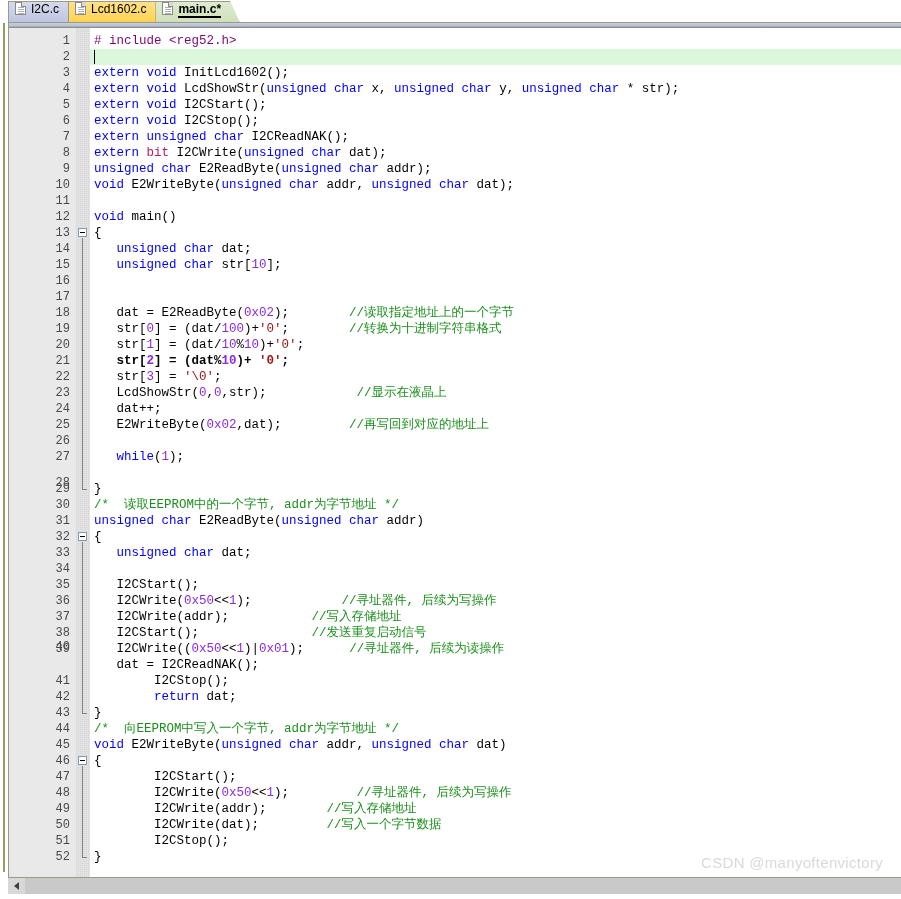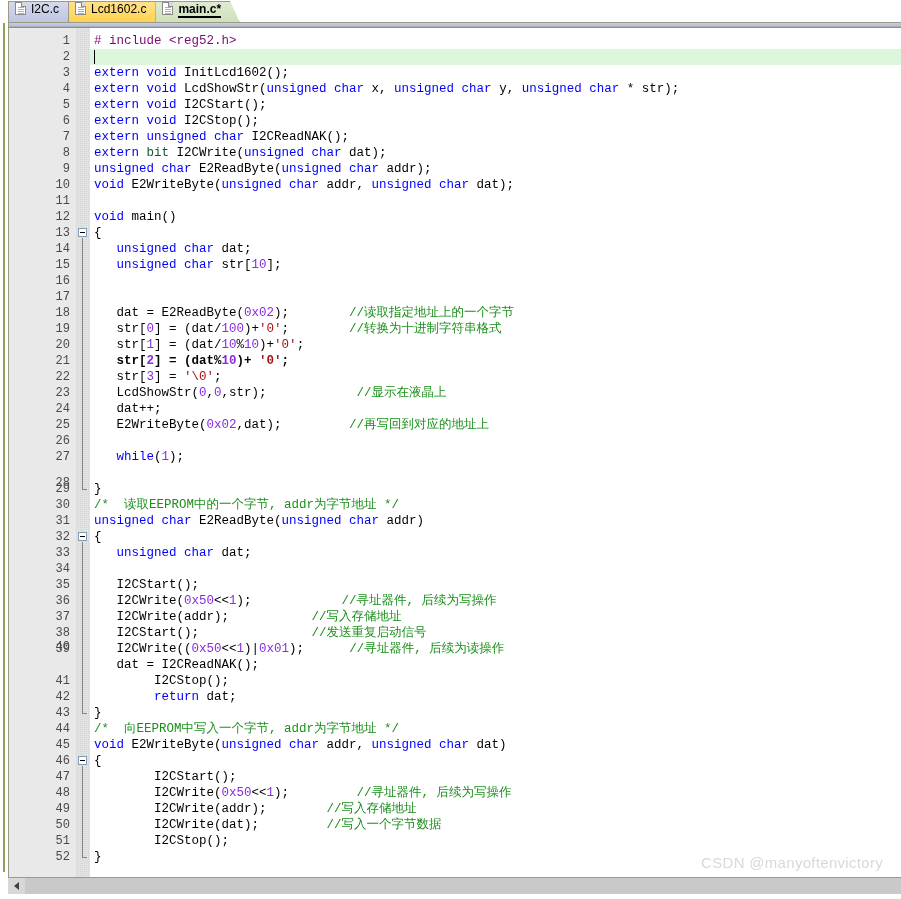--- a/index.html
+++ b/index.html
@@ -183,21 +183,21 @@
     width: 5px; height: 1px;
     background: #808080;
   }
 
   
   .kw   { color: #0000ff; }
   .pre  { color: #7a0874; }
   .com  { color: #1a8f1a; }
   .num  { color: #8a2be2; }
   .str  { color: #a31515; }
-  .bit  { color: #14532d; }
+  .bit  { color: #be185d; }
   .pun  { color: #000000; }
   .id   { color: #000000; }
 
   
   .hscroll {
     position: absolute;
     left: 8px; top: 877px;
     width: 893px; height: 17px;
     background: #c9c9c9;
     border-top: 1px solid #9a9a86;

